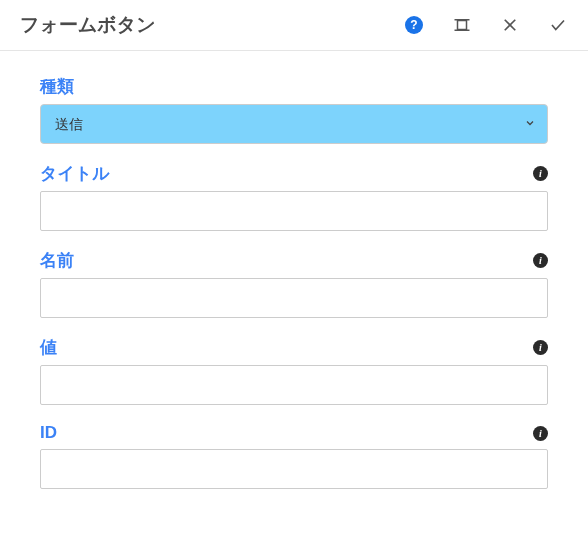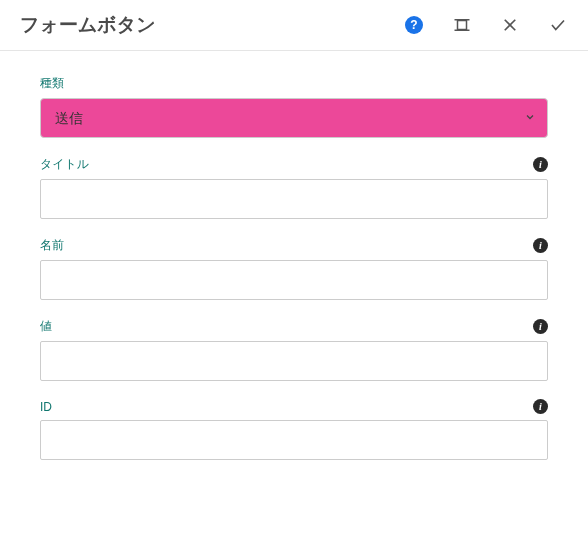--- a/index.html
+++ b/index.html
@@ -64,22 +64,23 @@
     .field-group {
       margin-bottom: 18px;
     }
     .field-label-row {
       display: flex;
       align-items: center;
       justify-content: space-between;
       margin-bottom: 6px;
     }
     .field-label {
-      font-size: 12px;
-      color: #0f766e;
+      font-size: 17px;
+      color: #3b82f6;
+      font-weight: bold;
     }
     .info-icon {
       width: 15px;
       height: 15px;
       border-radius: 50%;
       background: #2a2a2a;
       color: white;
       display: flex;
       align-items: center;
       justify-content: center;
@@ -93,21 +94,21 @@
       position: relative;
     }
     .select-input {
       width: 100%;
       height: 40px;
       border: 1px solid #ccc;
       border-radius: 4px;
       padding: 0 14px;
       font-size: 14px;
       color: #333;
-      background: #ec4899;
+      background: #7dd3fc;
       appearance: none;
       cursor: pointer;
     }
     .select-chevron {
       position: absolute;
       right: 12px;
       top: 50%;
       transform: translateY(-50%);
       pointer-events: none;
       color: #444;

